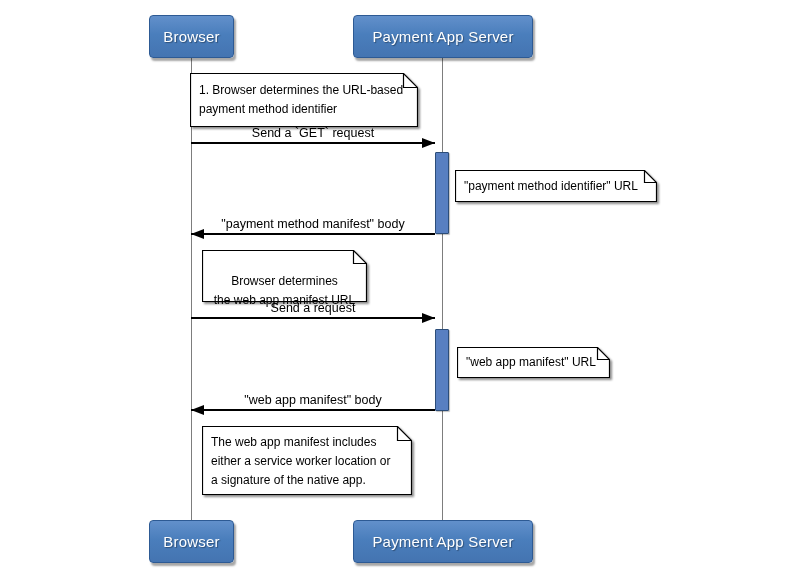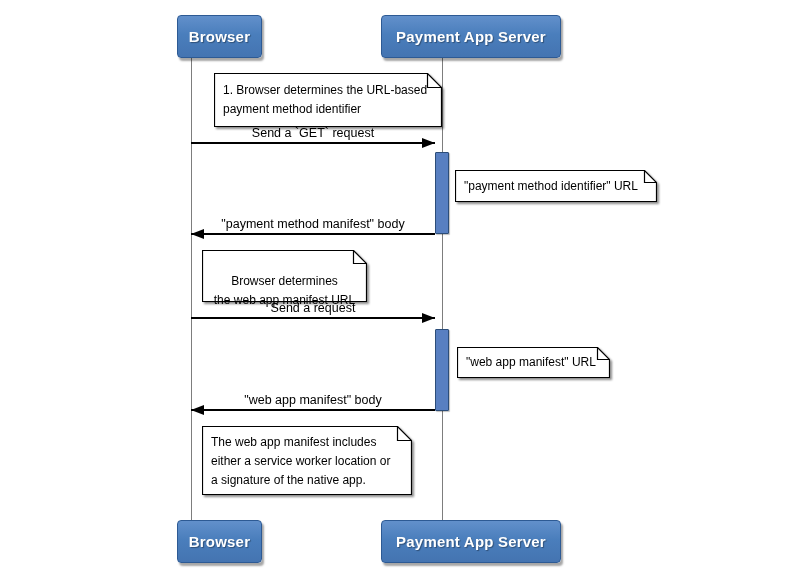--- a/index.html
+++ b/index.html
@@ -13,25 +13,24 @@
   
   .actor {
     position: absolute;
     box-sizing: border-box;
     background: linear-gradient(180deg, #6290cb 0%, #4a7ebc 45%, #4474b1 100%);
     border: 1px solid #2d5a94;
     border-radius: 4px;
     box-shadow: 2px 3px 2px rgba(0,0,0,0.35);
     color: #ffffff;
     font-size: 15px;
-    font-weight: bold;
+    font-weight: normal;
     display: flex; align-items: center; justify-content: center;
     text-shadow: 1px 1px 1px rgba(0,0,0,0.35);
     letter-spacing: 0.2px;
-    margin-left: 28px;
   }
   
   .lifeline {
     position: absolute;
     width: 1px;
     background: #7d7d7d;
   }
   
   .activation {
     position: absolute;
@@ -118,21 +117,21 @@
   <div class="message" style="left:191px; top:297px; width:244px;">
     <div class="msg-label">Send a request</div>
     <div class="arrowhead right"></div>
   </div>
 
   <div class="message" style="left:191px; top:389px; width:244px;">
     <div class="msg-label">"web app manifest" body</div>
     <div class="arrowhead left"></div>
   </div>
 
-  <div class="note" style="left:214px; top:73px; width:220px; height:54px;">
+  <div class="note" style="left:190px; top:73px; width:220px; height:54px;">
     <svg width="228" height="54">
       <path d="M0.5 0.5 L213.5 0.5 L227.5 14.5 L227.5 53.5 L0.5 53.5 Z"></path>
       <path class="fold-line" d="M213.5 0.5 L213.5 14.5 L227.5 14.5"></path>
     </svg>
     <div class="note-text" style="padding-top:8px;">1. Browser determines the URL-based
 payment method identifier</div>
   </div>
 
   <div class="note" style="left:455px; top:170px; width:202px; height:32px;">
     <svg width="202" height="32">

